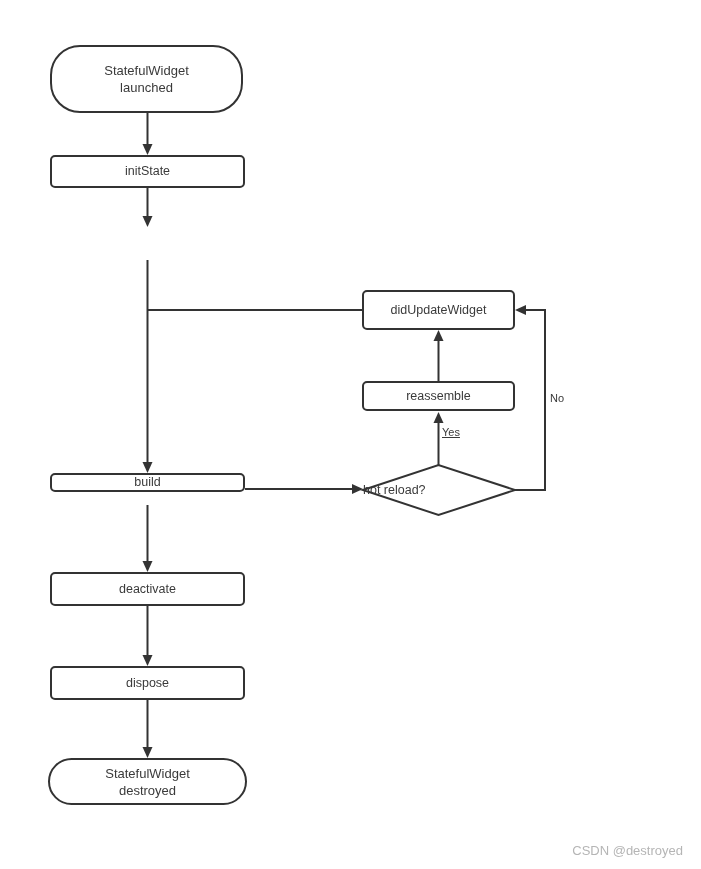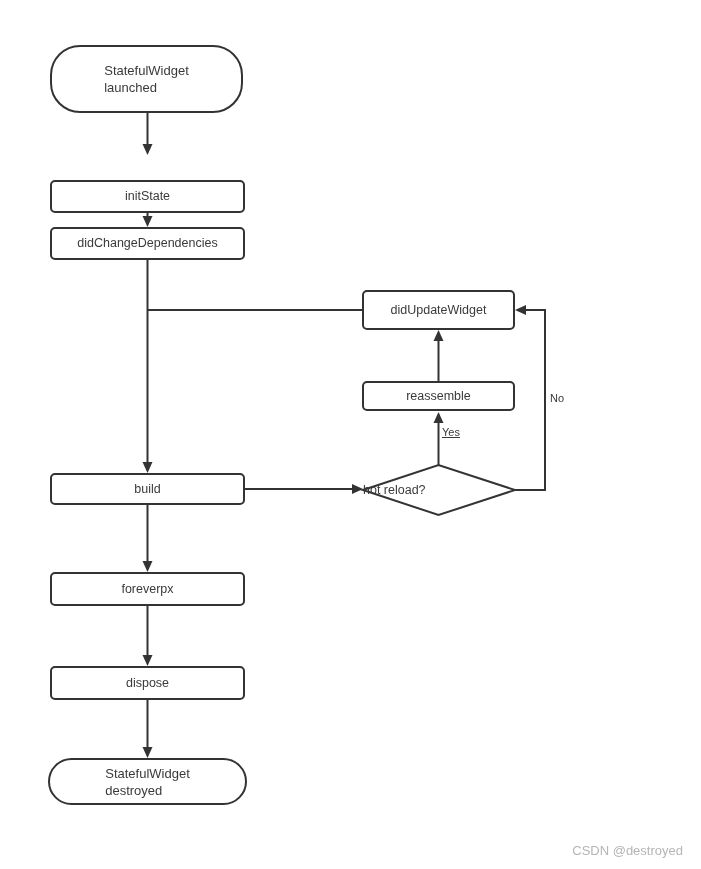--- a/index.html
+++ b/index.html
@@ -39,40 +39,41 @@
   .node {
     position: absolute;
     display: flex;
     align-items: center;
     justify-content: center;
     background: var(--node-fill);
     border: 2px solid var(--line);
     border-radius: 5px;
     color: var(--text);
     font-size: 12.5px;
+    text-align: center;
   }
   .node span { white-space: pre-line; line-height: 17px; }
   .stadium { font-size: 13px; }
   .label-only {
     position: absolute;
     display: flex;
     align-items: center;
     justify-content: flex-start;
     background: transparent;
     border: none;
     color: var(--text);
     font-size: 12.5px;
     text-align: center;
   }
   #n-start      { left: 50px;  top: 45px;  width: 193px; height: 68px; border-radius: 30px; }
-  #n-initstate  { left: 50px;  top: 155px; width: 195px; height: 33px; margin-top: 25px; }
+  #n-initstate  { left: 50px;  top: 155px; width: 195px; height: 33px; }
   #n-dcd        { left: 50px;  top: 227px; width: 195px; height: 33px; }
   #n-duw        { left: 362px; top: 290px; width: 153px; height: 40px; }
   #n-reassemble { left: 362px; top: 381px; width: 153px; height: 30px; }
-  #n-build      { left: 50px;  top: 473px; width: 195px; height: 32px; }
+  #n-build      { left: 50px;  top: 473px; width: 195px; height: 19px; }
   #n-deactivate { left: 50px;  top: 572px; width: 195px; height: 34px; }
   #n-dispose    { left: 50px;  top: 666px; width: 195px; height: 34px; }
   #n-end        { left: 48px;  top: 758px; width: 199px; height: 47px; border-radius: 24px; }
   #n-hotreload  { left: 363px; top: 465px; width: 152px; height: 50px; }
   .edge-label {
     position: absolute;
     color: var(--text);
     font-size: 11px;
   }
   #lbl-yes { left: 442px; top: 426px; text-decoration: underline; }
@@ -129,42 +130,39 @@
 
   <div class="node stadium" id="n-start">
     <span>StatefulWidget
 launched</span>
   </div>
 
   <div class="node" id="n-initstate">
     <span>initState</span>
   </div>
 
-  <div class="node" id="n-dcd">
-    <span>didChangeDependencies</span>
-  </div>
 
   <div class="node" id="n-reassemble">
     <span>reassemble</span>
   </div>
 
   <div class="node" id="n-duw">
     <span>didUpdateWidget</span>
   </div>
 
   <div class="label-only" id="n-hotreload">
     <span>hot reload?</span>
   </div>
 
   <div class="node" id="n-build">
     <span>build</span>
   </div>
 
   <div class="node" id="n-deactivate">
-    <span>foreverpx</span>
+    <span>deactivate</span>
   </div>
 
   <div class="node" id="n-dispose">
     <span>dispose</span>
   </div>
 
   <div class="node stadium" id="n-end">
     <span>StatefulWidget
 destroyed</span>
   </div>

